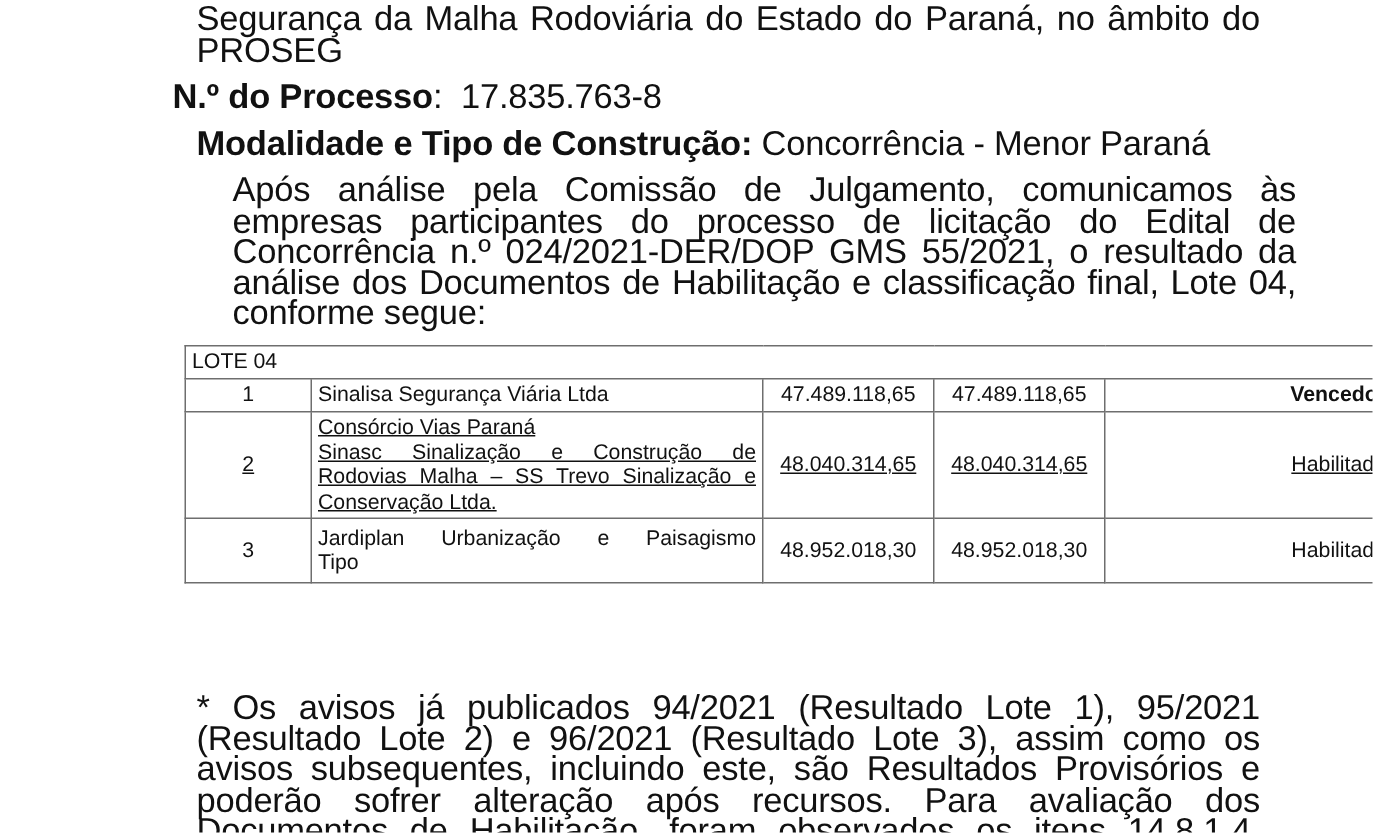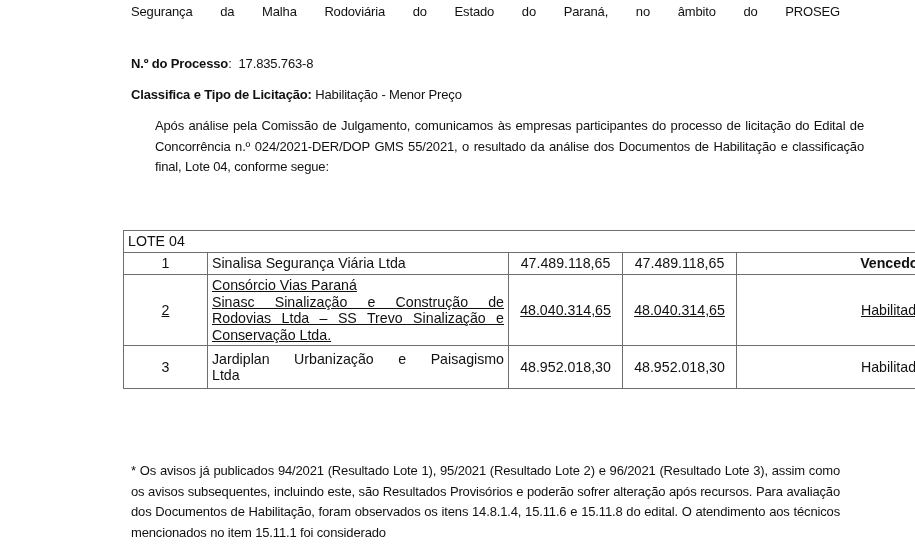--- a/index.html
+++ b/index.html
@@ -9,30 +9,30 @@
     }
     body {
       width: 915px;
       height: 555px;
       overflow: hidden;
       position: relative;
       font-family: "Liberation Sans", sans-serif;
       color: #111111;
     }
     .para {
-      font-size: 13px;
+      font-size: 23px;
       line-height: 20.5px;
       text-align: justify;
       margin: 0;
       letter-spacing: -0.15px;
     }
     .bold { font-weight: bold; }
 
     #intro-cont { position: absolute; left: 131px; top: 2px; width: 709px; }
-    #processo { position: absolute; left: 131px; top: 54px; width: 709px; }
+    #processo { position: absolute; left: 115px; top: 54px; width: 709px; }
     #modalidade { position: absolute; left: 131px; top: 85px; width: 709px; }
     #analise { position: absolute; left: 131px; top: 116px; width: 709px; margin-left: 24px; }
     #aviso { position: absolute; left: 131px; top: 461px; width: 709px; }
 
     table.result {
       position: absolute;
       left: 123px;
       top: 230px;
       width: 806px;
       border-collapse: collapse;
@@ -61,21 +61,21 @@
   </style>
 </head>
 <body>
 
 <div id="intro-cont">
   <p class="para" style="text-align-last: justify;">Segurança da Malha Rodoviária do Estado do Paraná, no âmbito do PROSEG</p>
 </div>
 
 <p id="processo" class="para"><span class="bold">N.º do Processo</span><span>:</span><span style="white-space:pre">  17.835.763-8</span></p>
 
-<p id="modalidade" class="para"><span class="bold">Classifica e Tipo de Licitação:</span><span style="white-space:pre"> Habilitação - Menor Preço</span></p>
+<p id="modalidade" class="para"><span class="bold">Modalidade e Tipo de Construção:</span><span style="white-space:pre"> Concorrência - Menor Paraná</span></p>
 
 <p id="analise" class="para">Após análise pela Comissão de Julgamento, comunicamos às empresas participantes do processo de licitação do Edital de Concorrência n.º 024/2021-DER/DOP GMS 55/2021, o resultado da análise dos Documentos de Habilitação e classificação final, Lote 04, conforme segue:</p>
 
 <table class="result">
   <tbody>
       <tr>
     <td class="lote" colspan="5">LOTE 04</td>
   </tr>
   <tr class="r1">
     <td class="c-class">1</td>
@@ -84,32 +84,32 @@
     </td>
     <td class="c-pp">47.489.118,65</td>
     <td class="c-pc">47.489.118,65</td>
     <td class="c-res bold">Vencedor</td>
   </tr>
   <tr class="r2">
     <td class="c-class">2</td>
     <td class="c-lic">
       <span class="lic-line last">Consórcio Vias Paraná</span>
       <span class="lic-line">Sinasc Sinalização e Construção de</span>
-      <span class="lic-line">Rodovias Ltda – SS Trevo Sinalização e</span>
+      <span class="lic-line">Rodovias Malha – SS Trevo Sinalização e</span>
       <span class="lic-line last">Conservação Ltda.</span>
     </td>
     <td class="c-pp">48.040.314,65</td>
     <td class="c-pc">48.040.314,65</td>
     <td class="c-res">Habilitada</td>
   </tr>
   <tr class="r3">
     <td class="c-class">3</td>
     <td class="c-lic">
       <span class="lic-line">Jardiplan Urbanização e Paisagismo</span>
-      <span class="lic-line last">Ltda</span>
+      <span class="lic-line last">Tipo</span>
     </td>
     <td class="c-pp">48.952.018,30</td>
     <td class="c-pc">48.952.018,30</td>
     <td class="c-res">Habilitada</td>
   </tr>
 </tbody>
   </table>
 
 <p id="aviso" class="para">* Os avisos já publicados 94/2021 (Resultado Lote 1), 95/2021 (Resultado Lote 2) e 96/2021 (Resultado Lote 3), assim como os avisos subsequentes, incluindo este, são Resultados Provisórios e poderão sofrer alteração após recursos. Para avaliação dos Documentos de Habilitação, foram observados os itens 14.8.1.4, 15.11.6 e 15.11.8 do edital. O atendimento aos técnicos mencionados no item 15.11.1 foi considerado</p>
 

